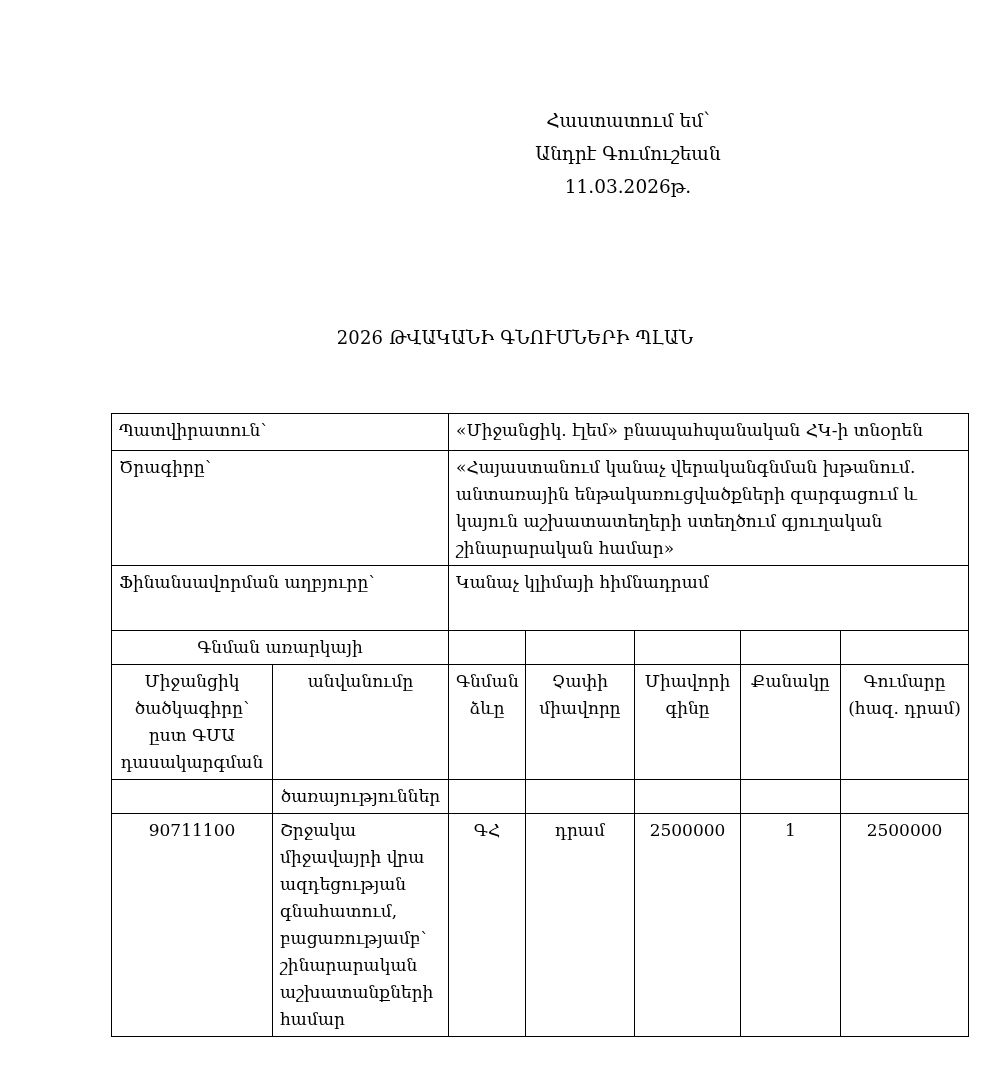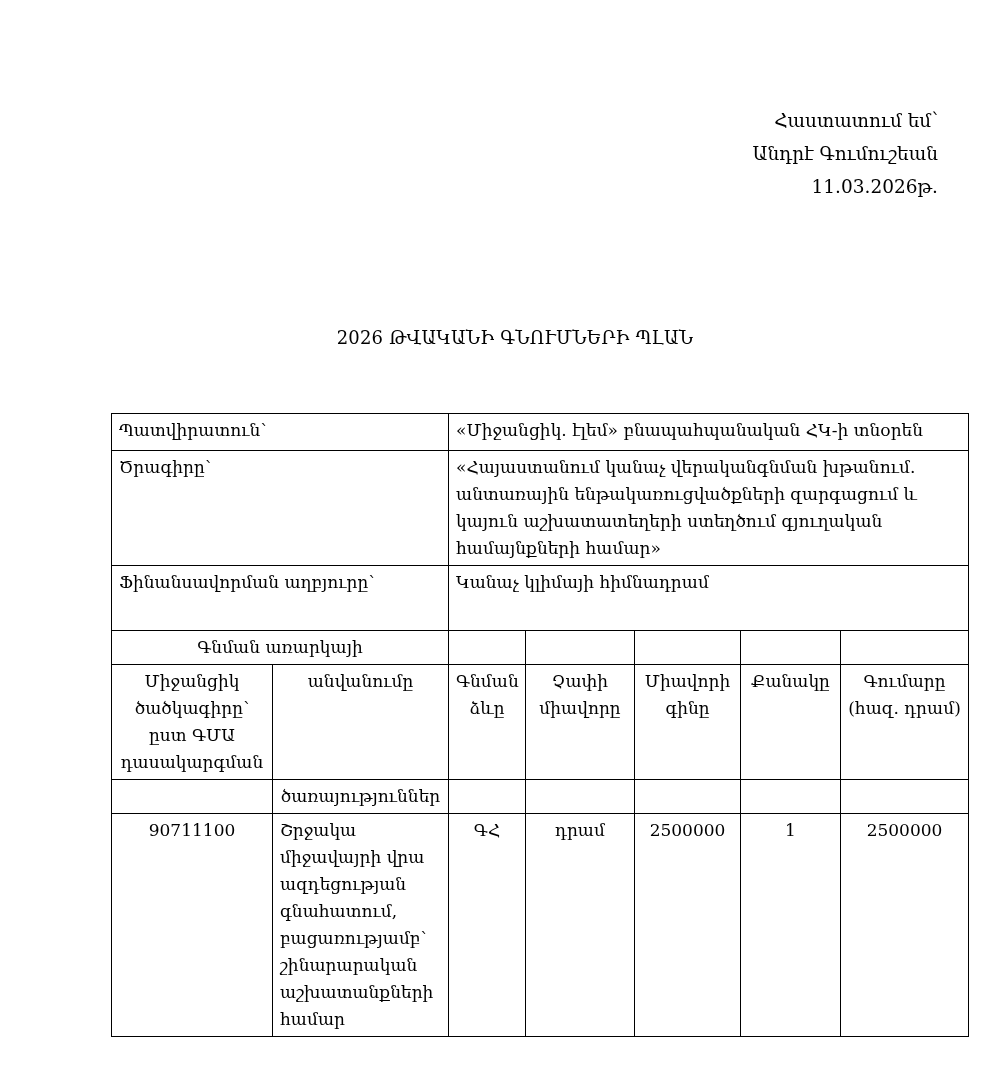--- a/index.html
+++ b/index.html
@@ -29,20 +29,21 @@
     top: 104px;
     right: 68px;
     width: 620px;
     text-align: right;
     font-size: 18.5px;
     line-height: 33px;
     white-space: nowrap;
   }
   .header-line {
     display: block;
+    text-align: center;
   }
 
   
   .doc-title {
     position: absolute;
     top: 327px;
     left: 12px;
     width: 1006px;
     text-align: center;
     font-size: 18px;
@@ -128,21 +129,21 @@
       </colgroup>
       <tbody>
 
         <tr>
           <td class="lbl-cell tall-1" colspan="2">Պատվիրատուն՝</td>
           <td class="val-cell" colspan="5">«Միջանցիկ. էլեմ» բնապահպանական ՀԿ-ի տնօրեն</td>
         </tr>
 
         <tr>
           <td class="lbl-cell tall-3" colspan="2">Ծրագիրը՝</td>
-          <td class="val-cell" colspan="5">«Հայաստանում կանաչ վերականգնման խթանում. անտառային ենթակառուցվածքների զարգացում և կայուն աշխատատեղերի ստեղծում գյուղական համայնքների համար»</td>
+          <td class="val-cell" colspan="5">«Հայաստանում կանաչ վերականգնման խթանում. անտառային ենթակառուցվածքների զարգացում և կայուն աշխատատեղերի ստեղծում գյուղական շինարարական համար»</td>
         </tr>
 
         <tr>
           <td class="lbl-cell tall-2" colspan="2">Ֆինանսավորման աղբյուրը՝</td>
           <td class="val-cell" colspan="5">Կանաչ կլիմայի հիմնադրամ</td>
         </tr>
 
         <tr>
           <td class="subject-span" colspan="2" style="border-right: 1px solid rgb(0, 0, 0);">Գնման առարկայի</td>
           <td class="blank-cell"></td>

